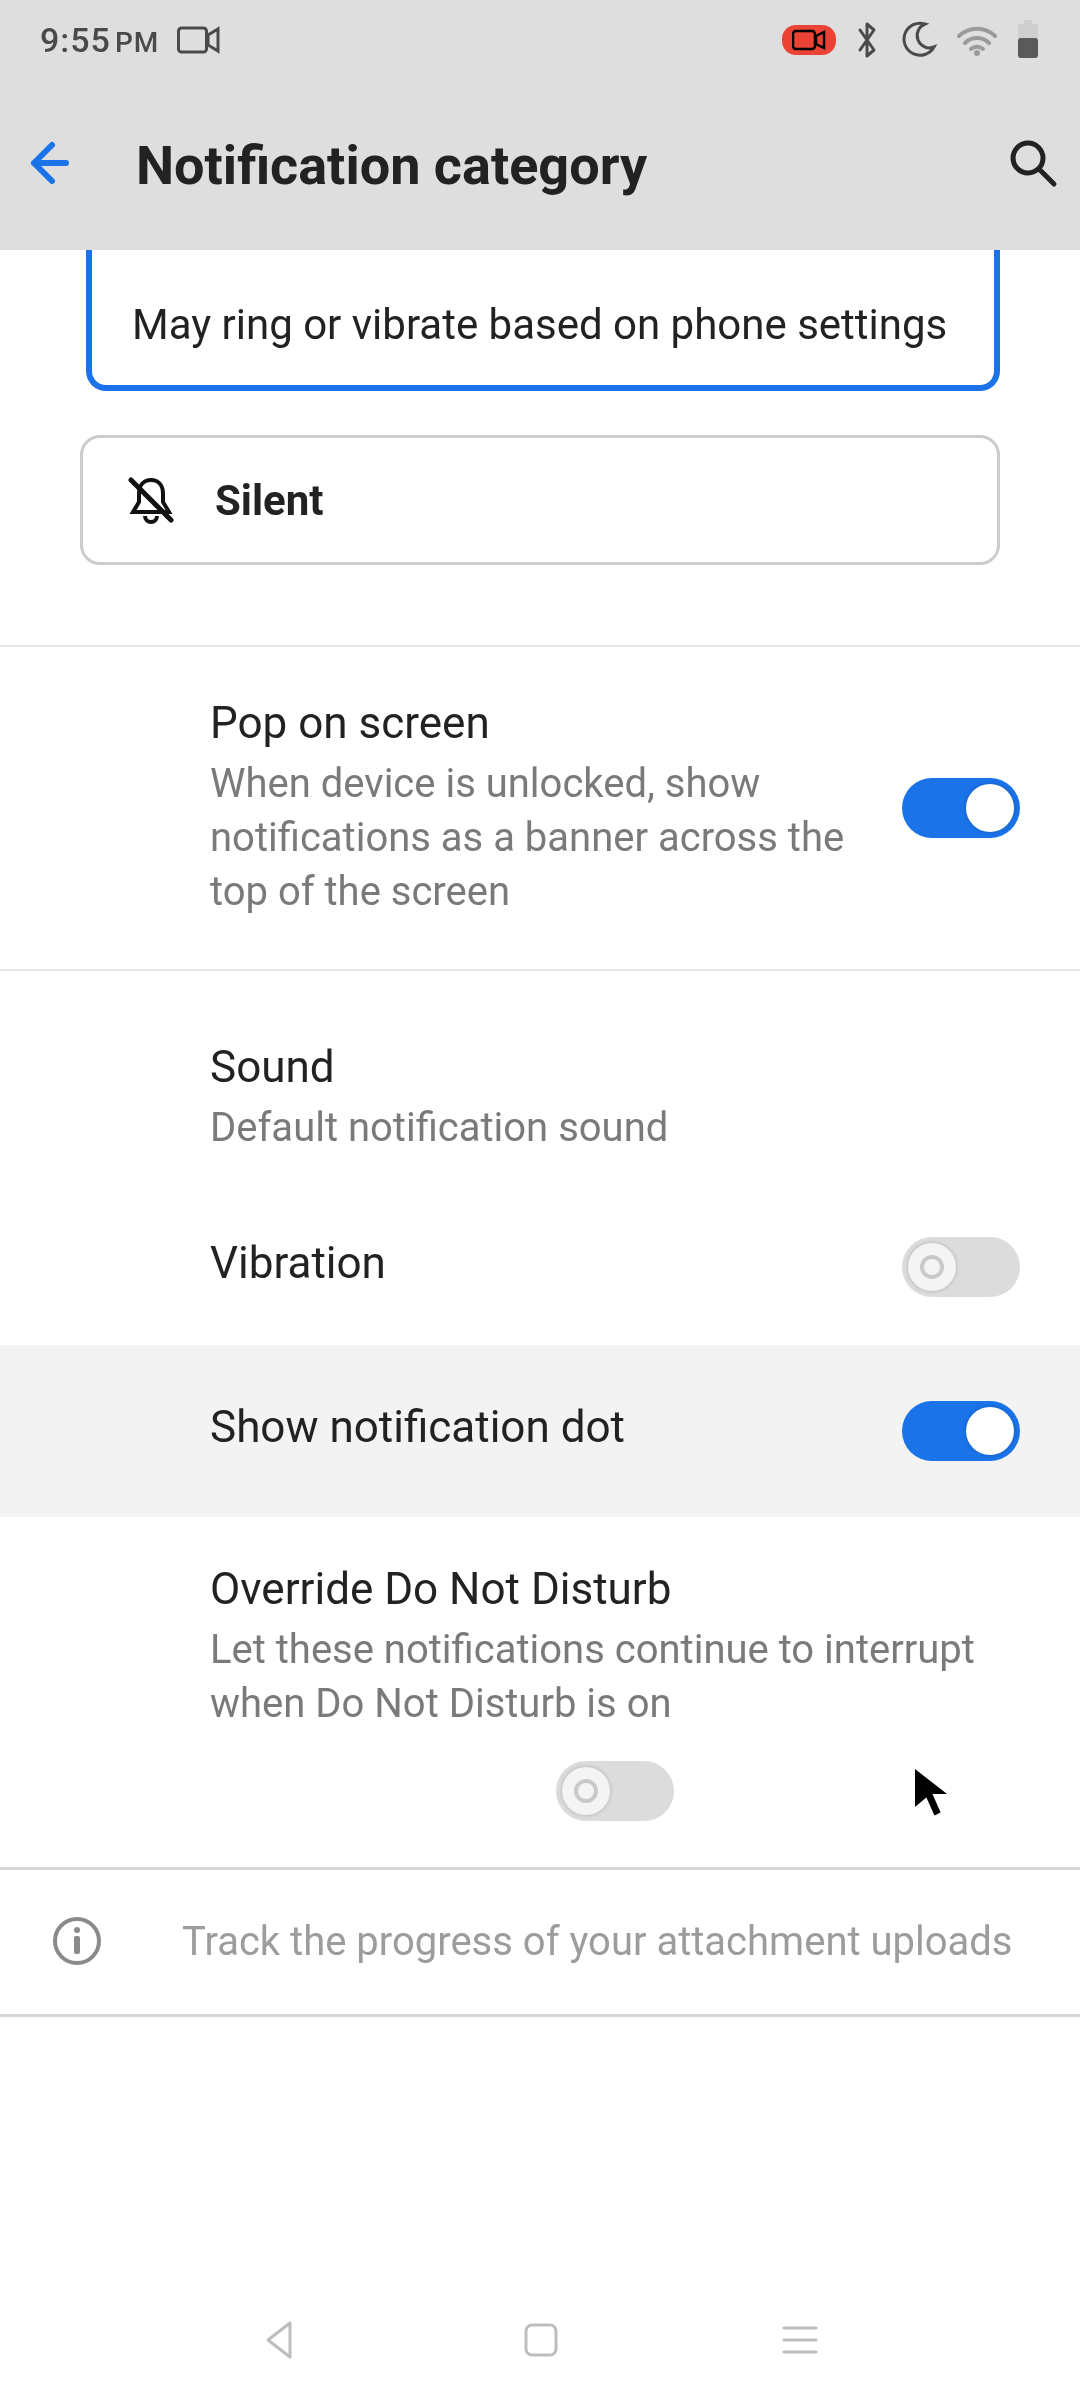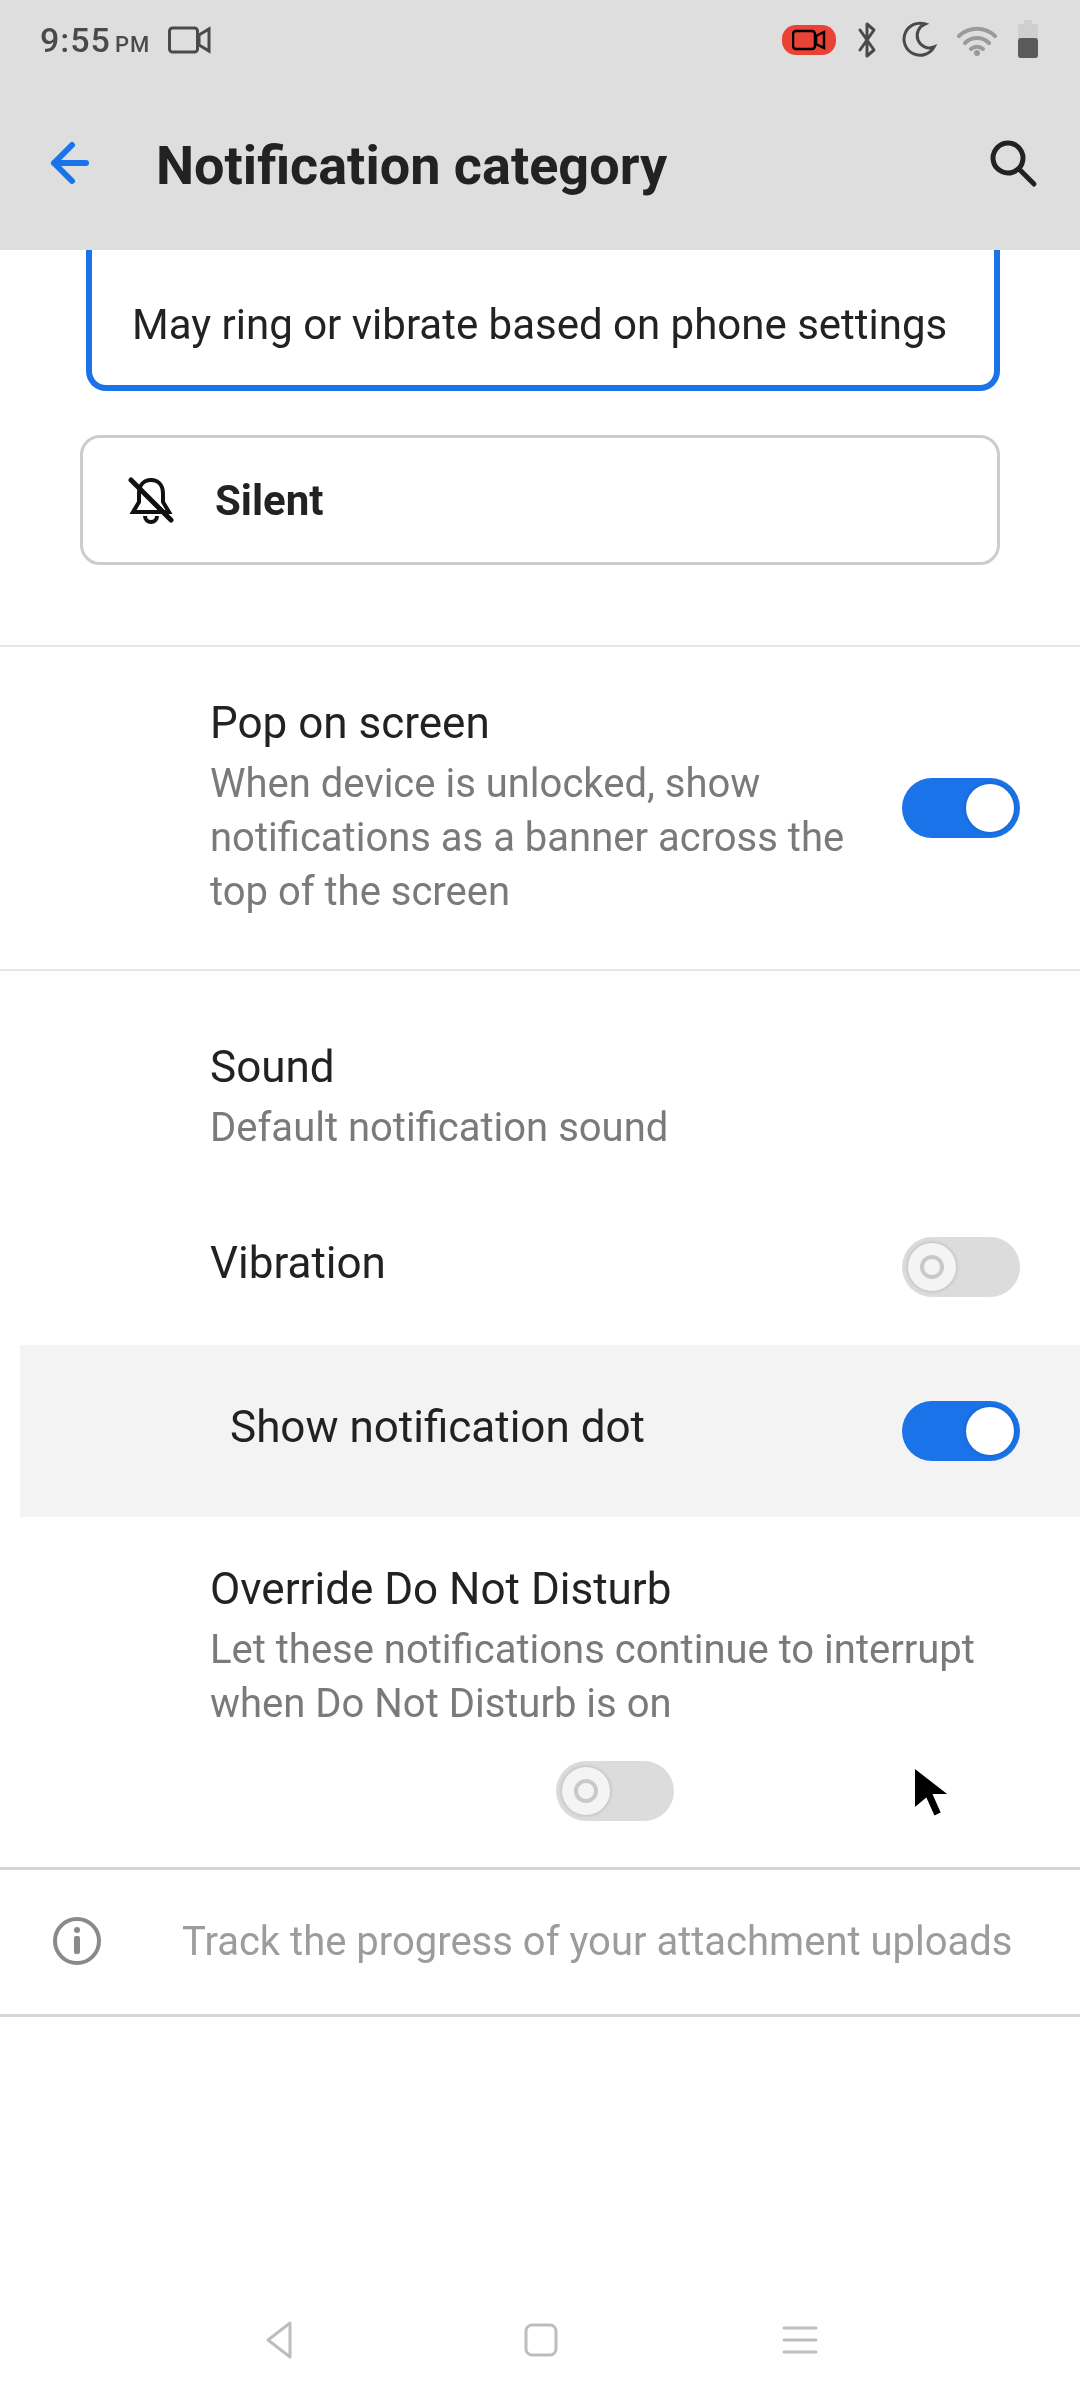--- a/index.html
+++ b/index.html
@@ -10,30 +10,30 @@
   .status-bar {
     height: 80px;
     background: #dedede;
     display: flex;
     align-items: center;
     padding: 0 40px;
     color: #4a4a4a;
   }
   .status-left { display: flex; align-items: center; gap: 18px; }
   .status-time { font-size: 34px; font-weight: 500; letter-spacing: 1px; }
-  .status-time .ampm { font-size: 22px; margin-left: 4px; }
+  .status-time .ampm { font-size: 28px; margin-left: 4px; }
   .status-right { margin-left: auto; display: flex; align-items: center; gap: 18px; }
 
   
   .app-bar {
     height: 170px;
     background: #dedede;
     display: flex;
     align-items: center;
-    padding: 0 40px;
+    padding: 0 20px;
     gap: 60px;
   }
   .app-title { font-size: 54px; font-weight: 700; color: #222; }
   .app-bar .spacer { flex: 1; }
 
   
   .content { flex: 1; background: #fff; overflow: hidden; }
 
   
   .cards-area { padding: 0 80px; }
@@ -242,21 +242,21 @@
   <div class="setting" style="padding-top:48px;padding-bottom:48px;">
     <div class="texts">
       <div class="title-t">Vibration</div>
     </div>
     <div class="toggle off">
         <div class="knob"></div>
       </div>
   </div>
 
 
-  <div class="setting highlighted" style="padding-top:56px;padding-bottom:56px;position:relative;margin-left:20px;">
+  <div class="setting highlighted" style="padding-top:56px;padding-bottom:56px;position:relative;">
     <div class="texts">
       <div class="title-t">Show notification dot</div>
     </div>
     <div class="toggle on">
         <div class="knob"></div>
       </div>
   </div>
 
   <div class="setting" style="padding-top:46px;padding-bottom:46px;flex-direction:column;">
     <div class="texts">

